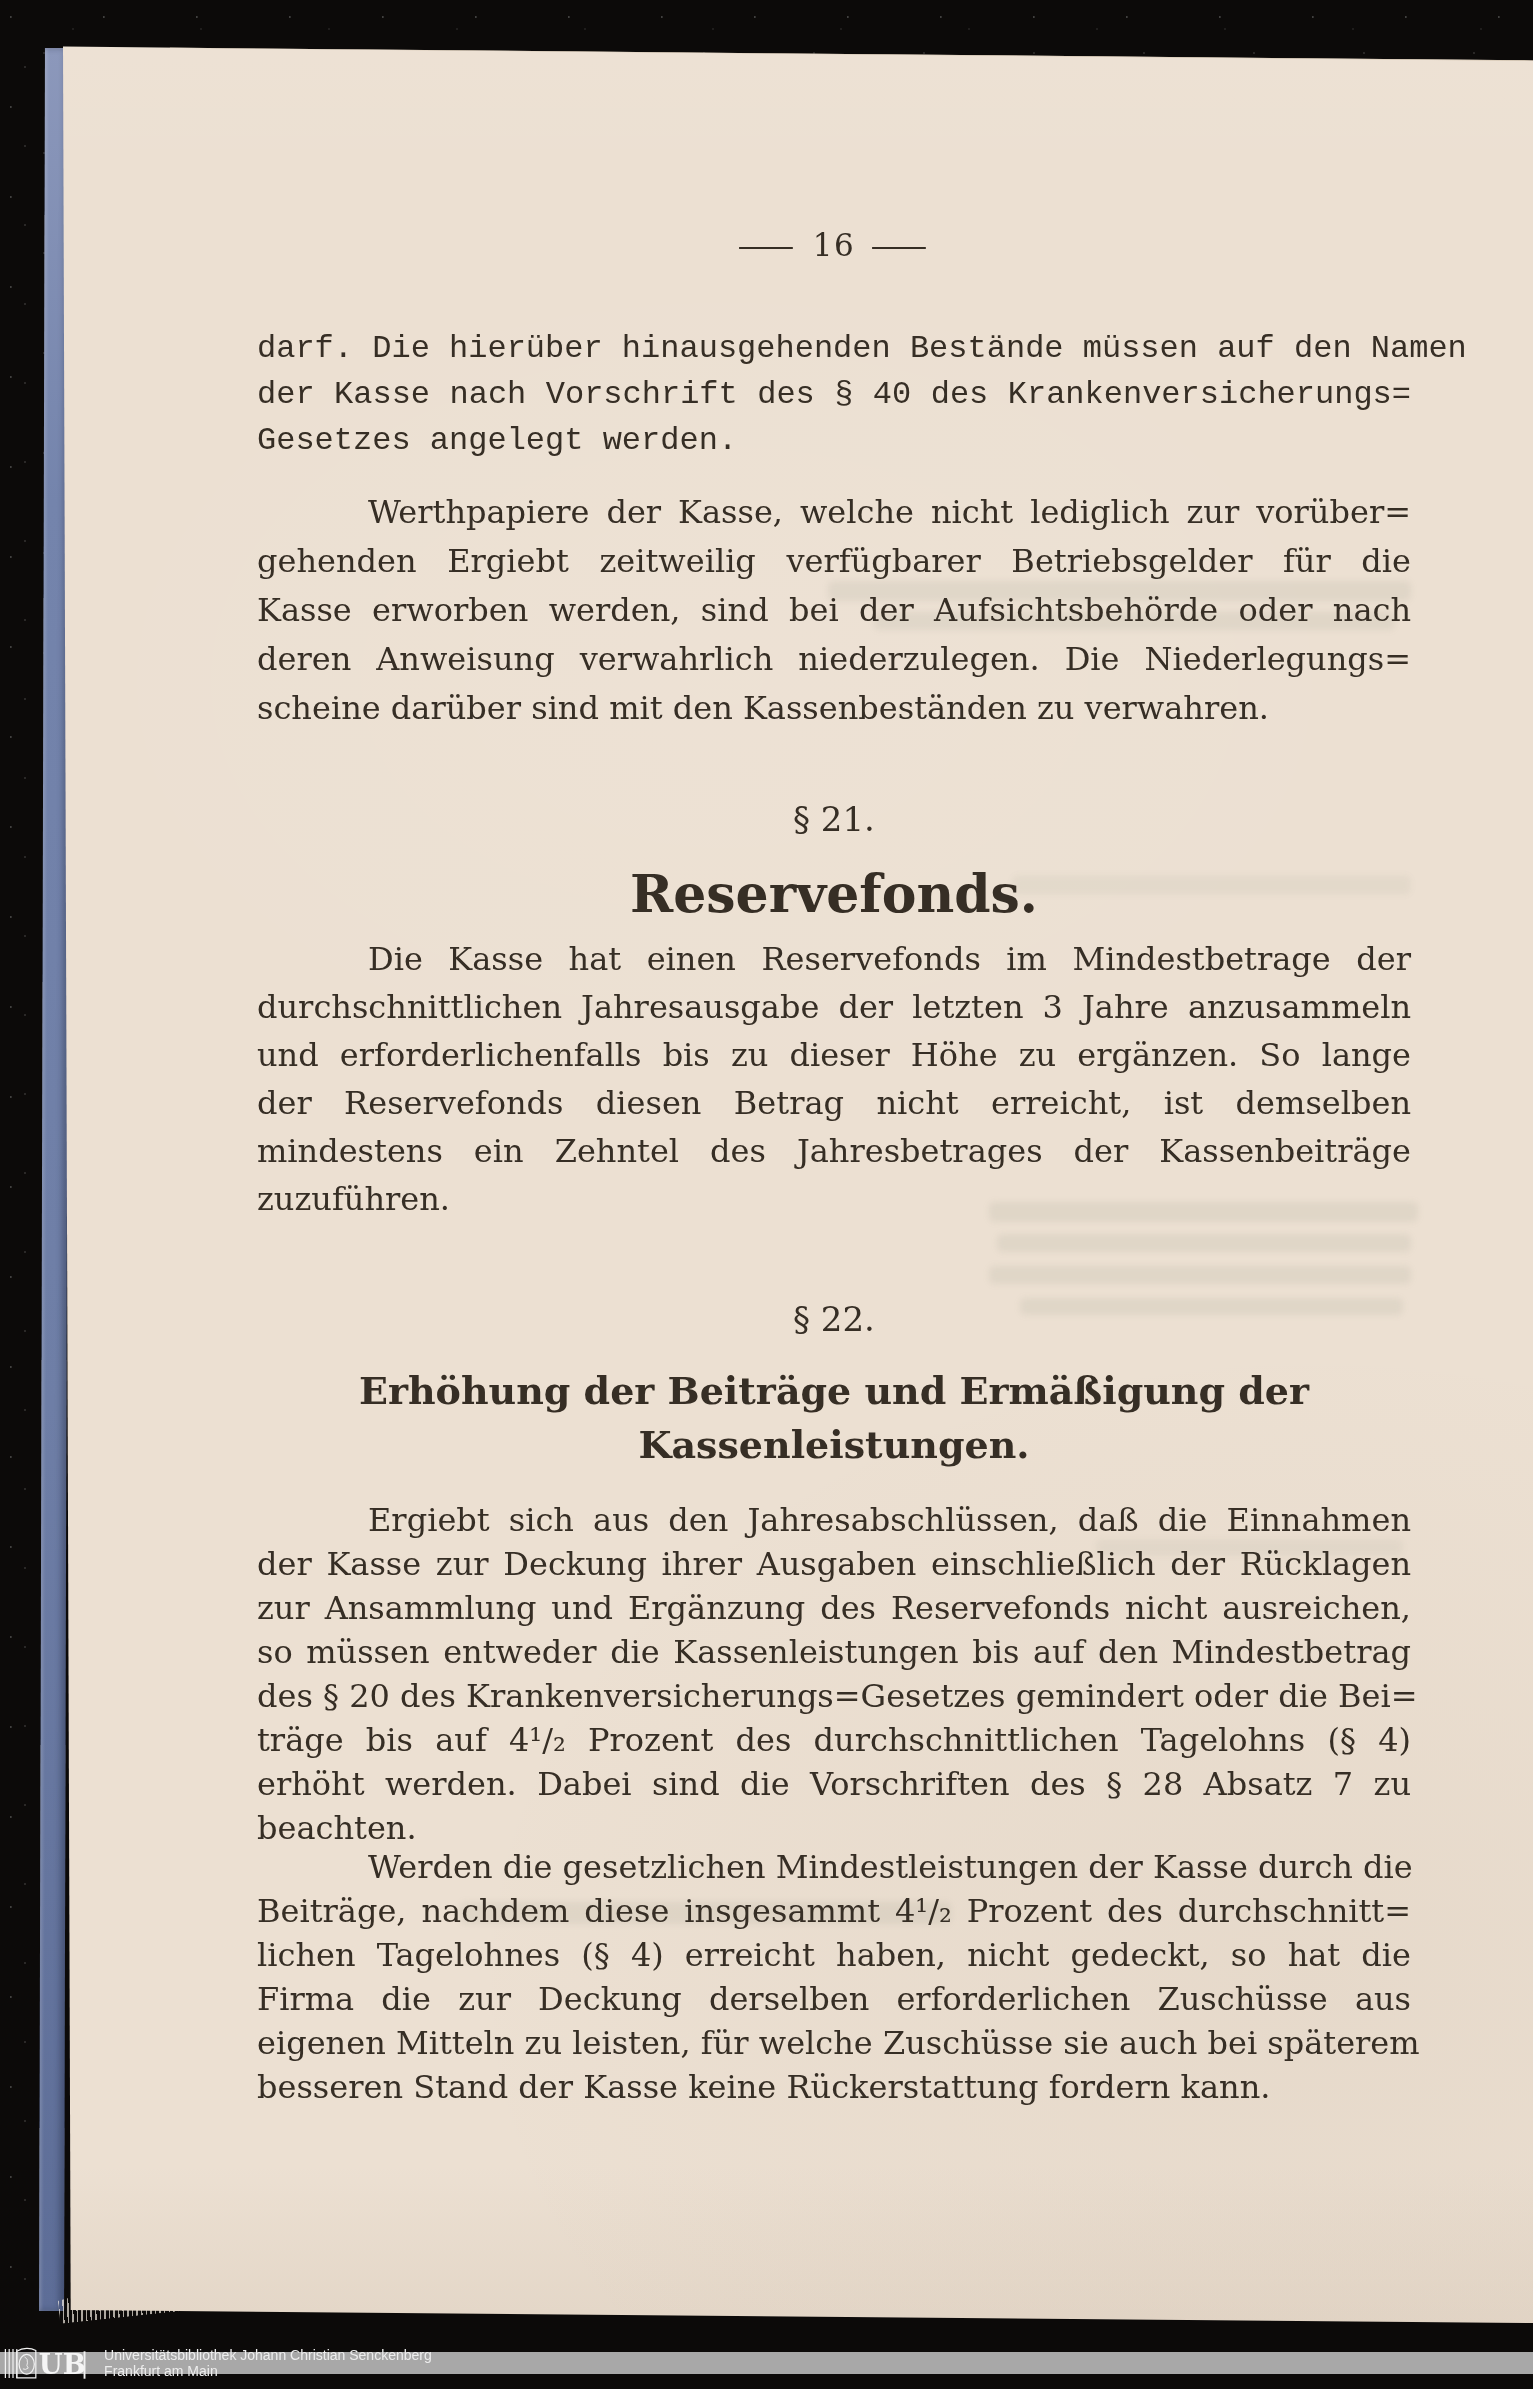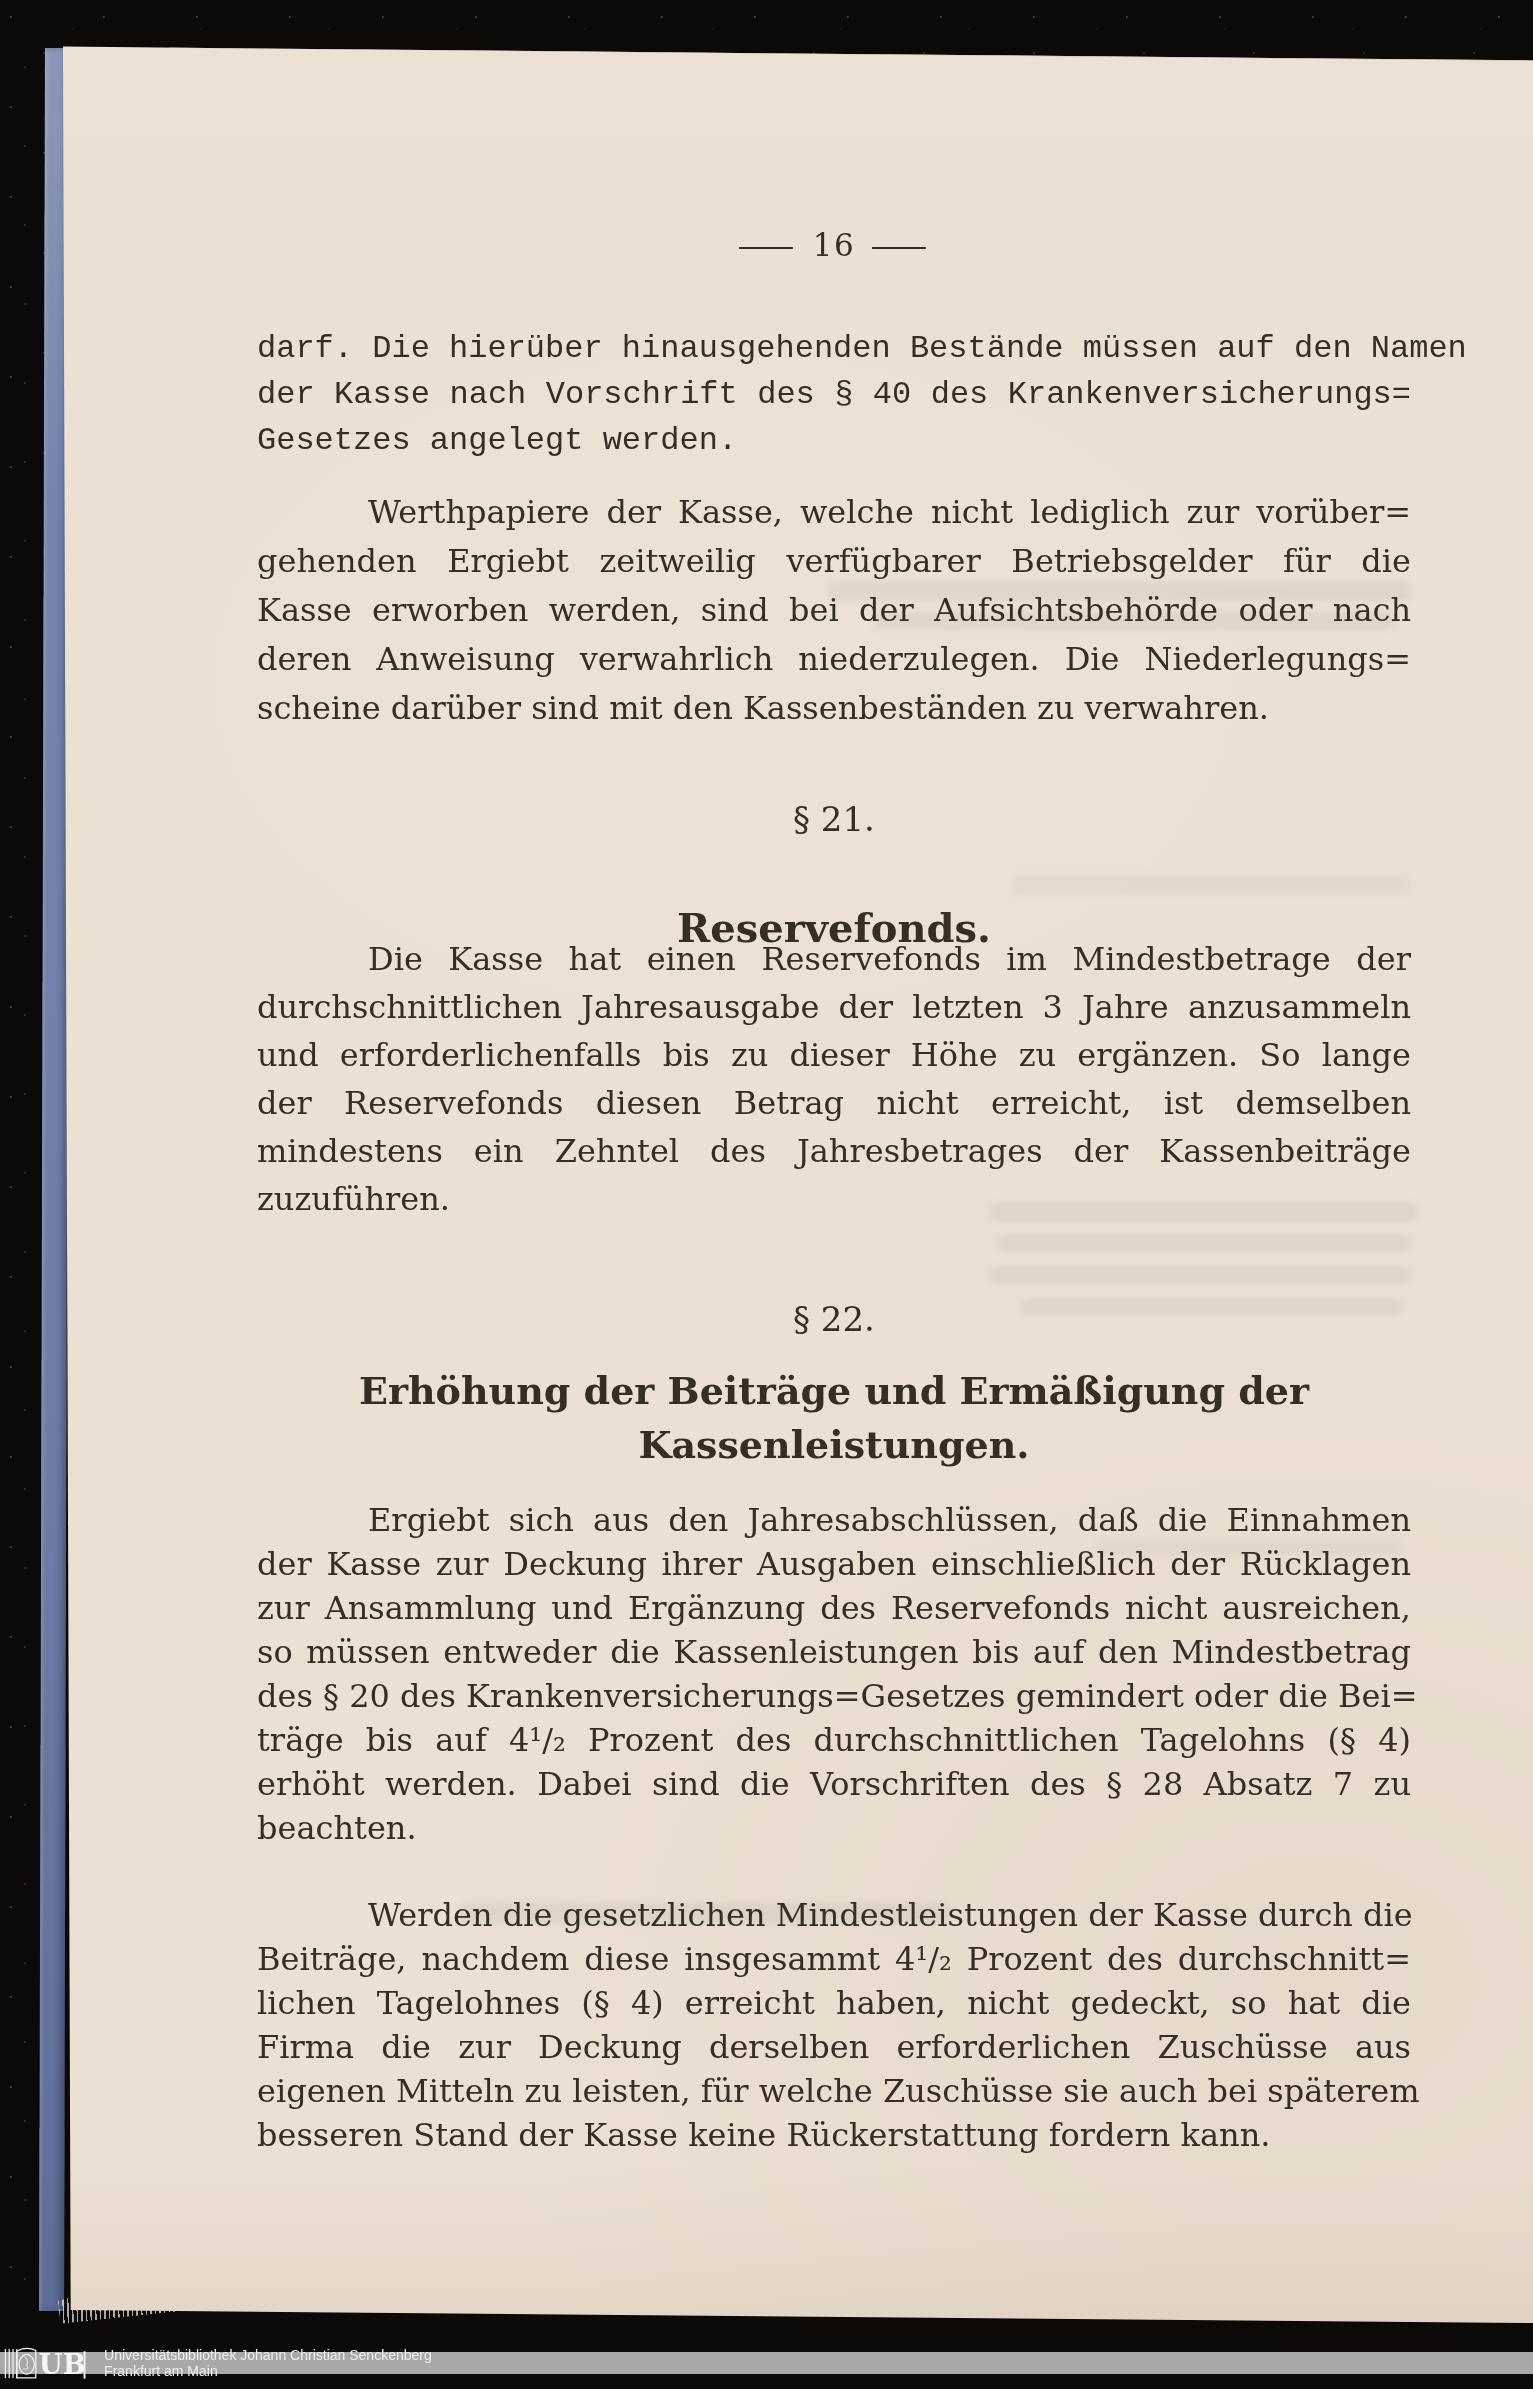--- a/index.html
+++ b/index.html
@@ -44,21 +44,21 @@
   .tline.indent{padding-left:111px;}
   .tline.last{text-align-last:left;}
   .p1{top:284px;} .p1 .tline{height:46px;line-height:46px;}
   .p2{top:446px;} .p2 .tline{height:49px;line-height:49px;}
   .p3{top:893px;} .p3 .tline{height:48px;line-height:48px;}
   .p4{top:1456px;} .p4 .tline{height:44px;line-height:44px;}
   .p5{top:1803px;} .p5 .tline{height:44px;line-height:44px;}
   .snum{text-align:center;font-size:34px;}
   .s21n{top:757px;} .s22n{top:1257px;}
   .stitle{text-align:center;font-weight:bold;}
-  .s21t{top:862px;font-size:40px;}
+  .s21t{top:821px;font-size:52px;}
   .s22t{top:1322px;font-size:38px;line-height:54px;}
   
   .ghost{position:absolute;background:rgba(120,124,108,.10);filter:blur(3.1px);border-radius:6.1px;pointer-events:none;}
   
   .footer-bar{position:absolute;left:0;top:2352px;width:1533px;height:22px;
     background:var(--footer-bar,#a8a8a8);display:flex;align-items:center;
     font-family:"Liberation Sans", sans-serif;}
   .logo{margin-left:3.1px;flex:0 0 auto;}
   .libtext{margin-left:11px;color:#ededed;font-size:14px;line-height:16px;}
 </style>
@@ -119,21 +119,21 @@
     <div class="col para p4" style="position:absolute;">
         <div class="tline indent">Ergiebt sich aus den Jahresabschlüssen, daß die Einnahmen</div>
         <div class="tline">der Kasse zur Deckung ihrer Ausgaben einschließlich der Rücklagen</div>
         <div class="tline">zur Ansammlung und Ergänzung des Reservefonds nicht ausreichen,</div>
         <div class="tline">so müssen entweder die Kassenleistungen bis auf den Mindestbetrag</div>
         <div class="tline">des § 20 des Krankenversicherungs=Gesetzes gemindert oder die Bei=</div>
         <div class="tline">träge bis auf 4¹/₂ Prozent des durchschnittlichen Tagelohns (§ 4)</div>
         <div class="tline">erhöht werden. Dabei sind die Vorschriften des § 28 Absatz 7 zu</div>
         <div class="tline last">beachten.</div>
       </div>
-    <div class="col para p5" style="position:absolute;margin-top:48px;">
+    <div class="col para p5" style="position:absolute;">
         <div class="tline indent">Werden die gesetzlichen Mindestleistungen der Kasse durch die</div>
         <div class="tline">Beiträge, nachdem diese insgesammt 4¹/₂ Prozent des durchschnitt=</div>
         <div class="tline">lichen Tagelohnes (§ 4) erreicht haben, nicht gedeckt, so hat die</div>
         <div class="tline">Firma die zur Deckung derselben erforderlichen Zuschüsse aus</div>
         <div class="tline">eigenen Mitteln zu leisten, für welche Zuschüsse sie auch bei späterem</div>
         <div class="tline last">besseren Stand der Kasse keine Rückerstattung fordern kann.</div>
       </div>
   </div>
 
   <div class="footer-bar">

